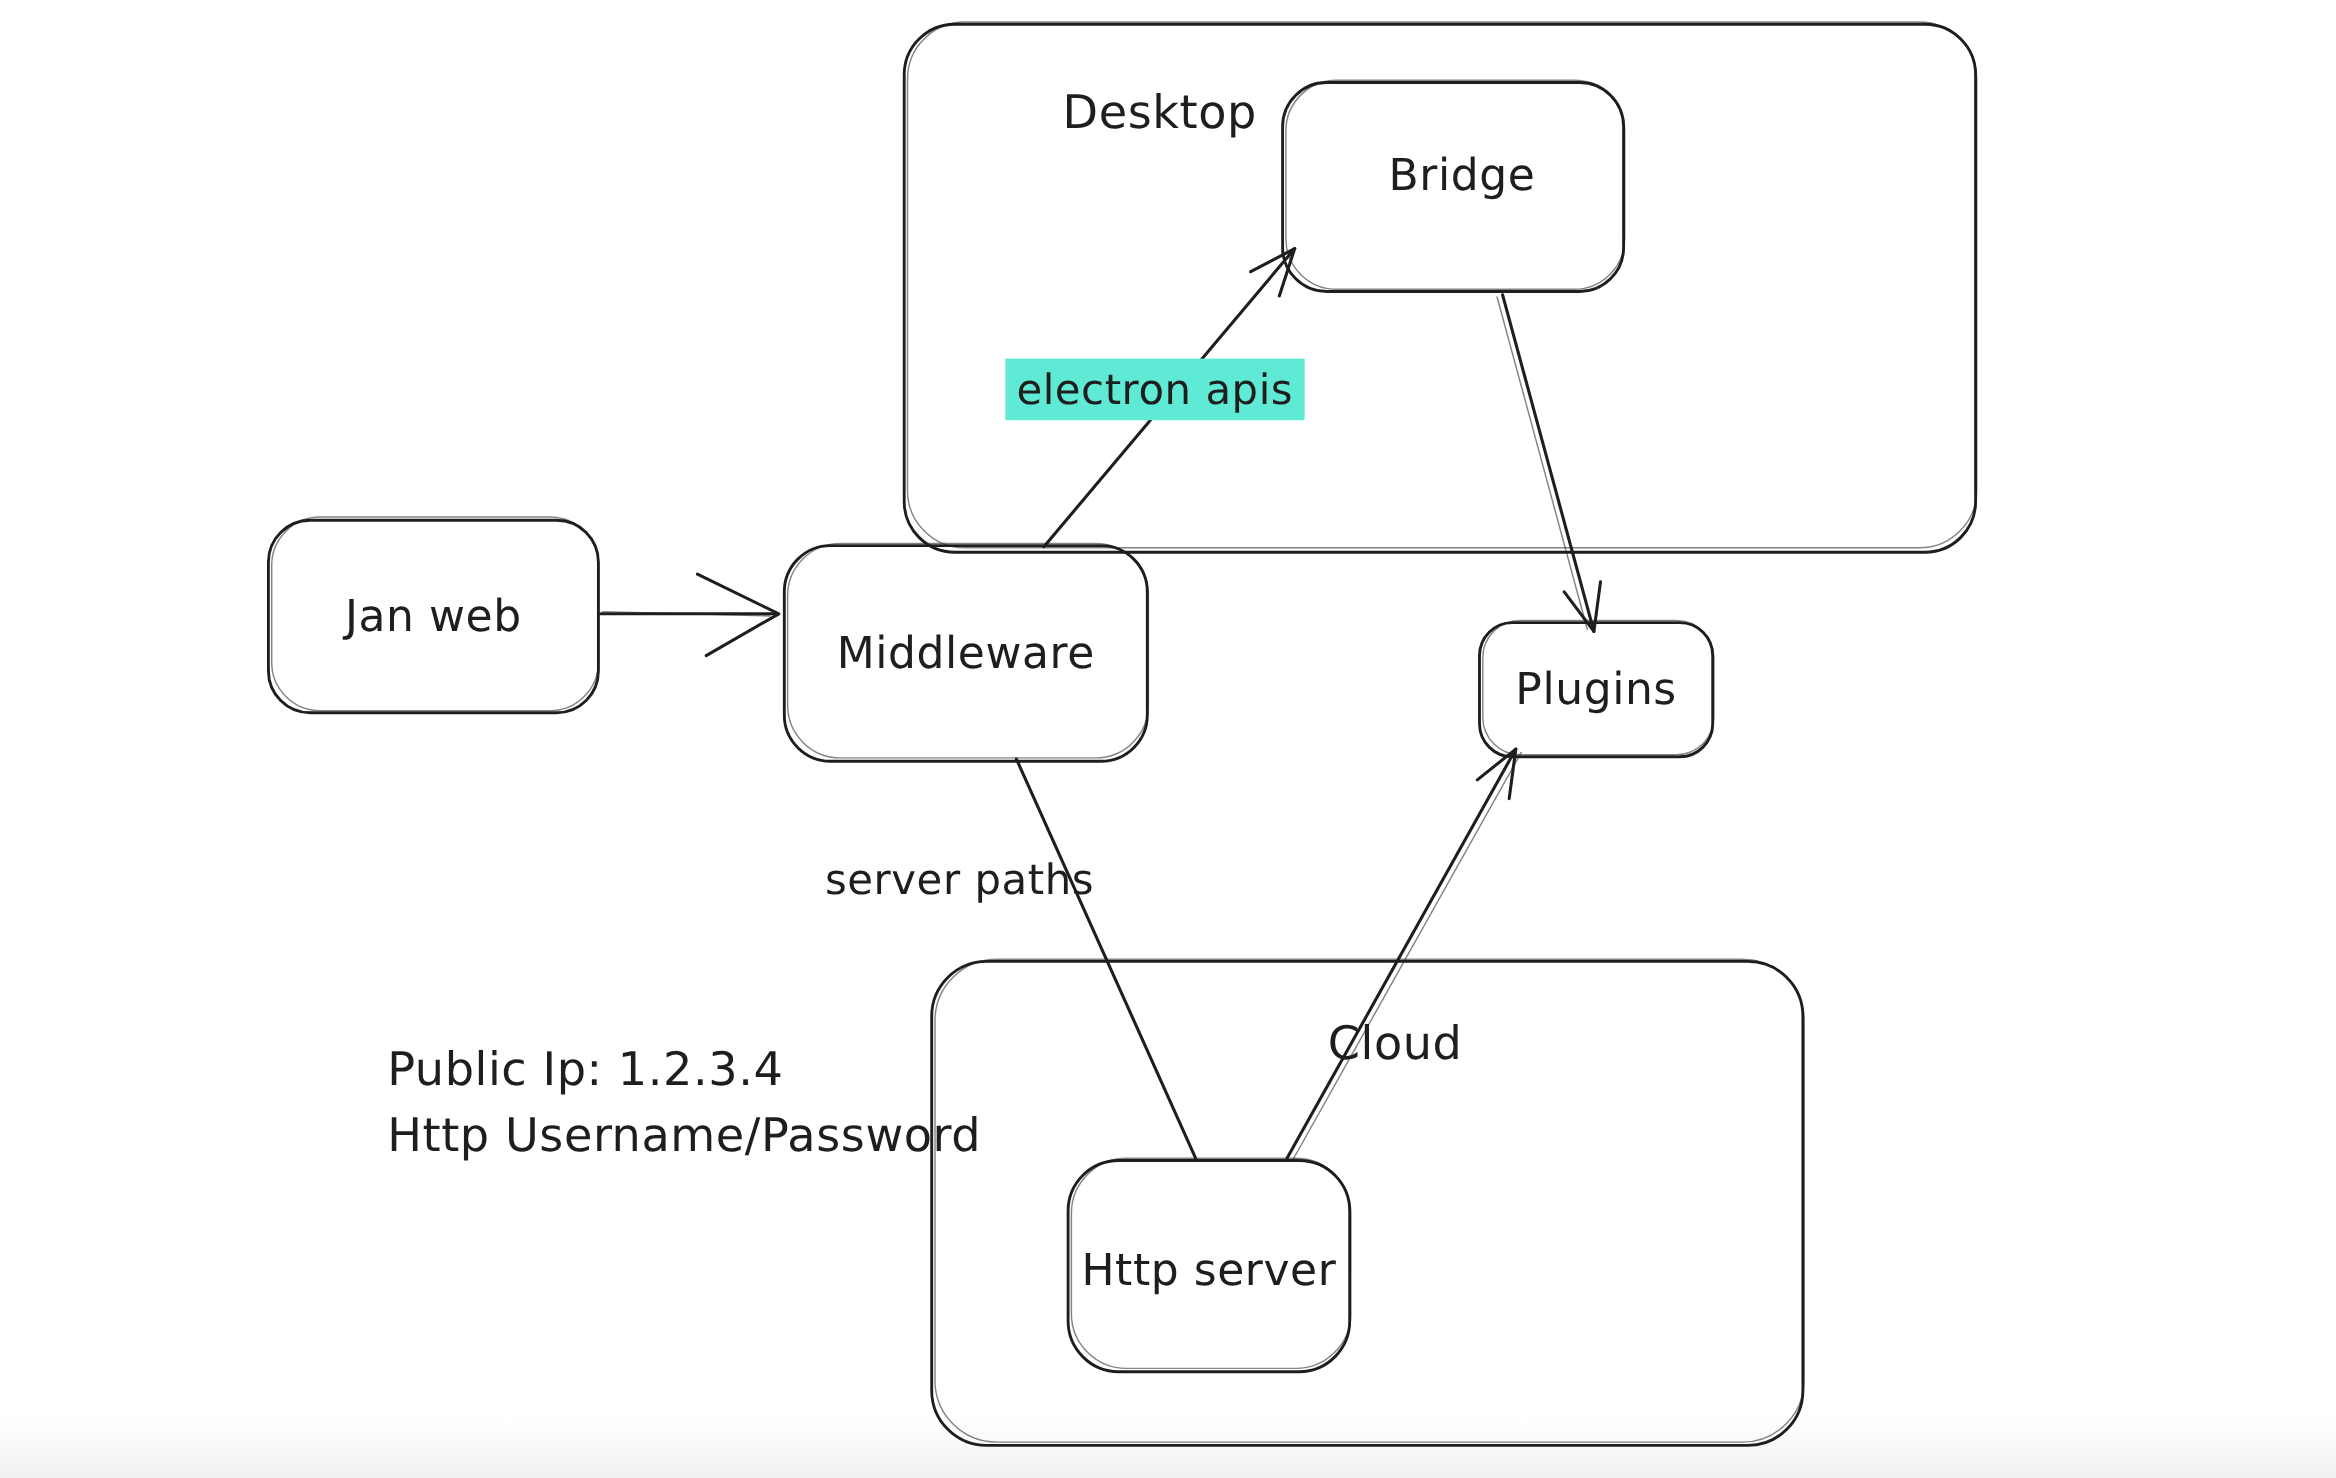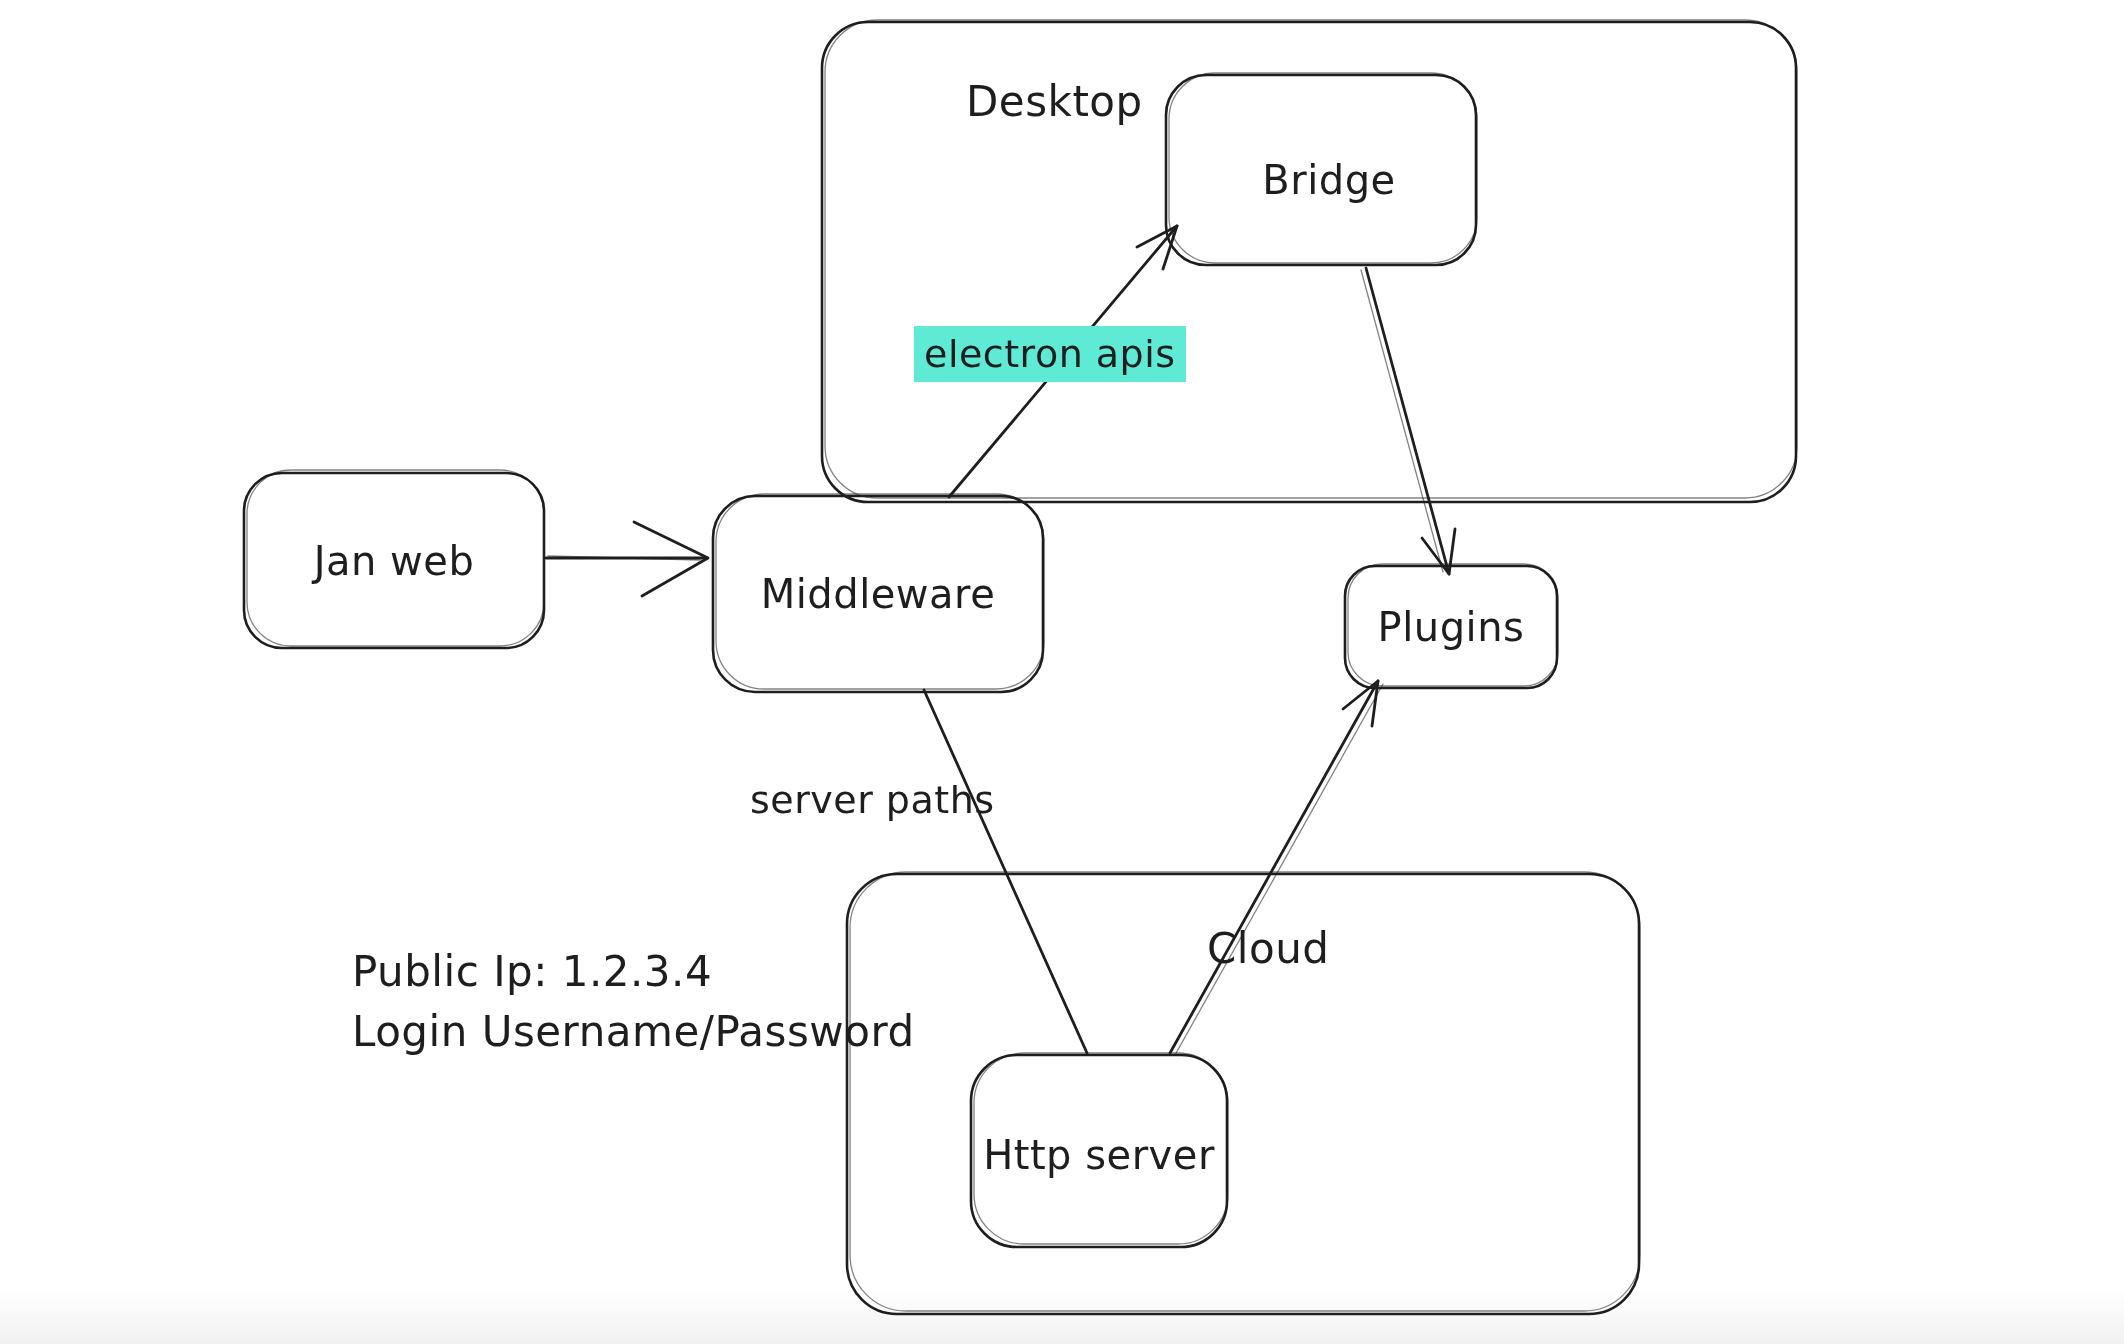--- a/index.html
+++ b/index.html
@@ -112,35 +112,35 @@
   <div class="label container-label" style="left:1207px; top:924px;">Cloud</div>
 
   <div class="node-label-wrap" style="left:244px; top:473px; width:300px; height:175px;">
     <span class="label">Jan web</span>
   </div>
 
   <div class="node-label-wrap" style="left:713px; top:496px; width:330px; height:196px;">
     <span class="label">Middleware</span>
   </div>
 
-  <div class="node-label-wrap" style="left:1166px; top:85px; width:310px; height:190px;padding-left:16px;">
+  <div class="node-label-wrap" style="left:1166px; top:65px; width:310px; height:190px;padding-left:16px;">
     <span class="label">Bridge</span>
   </div>
 
   <div class="node-label-wrap" style="left:1345px; top:566px; width:212px; height:122px;">
     <span class="label">Plugins</span>
   </div>
 
   <div class="node-label-wrap" style="left:971px; top:1055px; width:256px; height:199px;">
     <span class="label">Http server</span>
   </div>
 
   <div class="label edge-label boxed" style="left:914px; top:326px;">electron apis</div>
 
   <div class="label edge-label" style="left:750px; top:778px;">server paths</div>
 
   <div class="label annotation" style="left:352px; top:942px;">
     <div>Public Ip: 1.2.3.4</div>
-    <div>Login Username/Password</div>
+    <div>Http Username/Password</div>
   </div>
 
   <div class="bottom-shade"></div>
 </div>
 
 </body></html>

